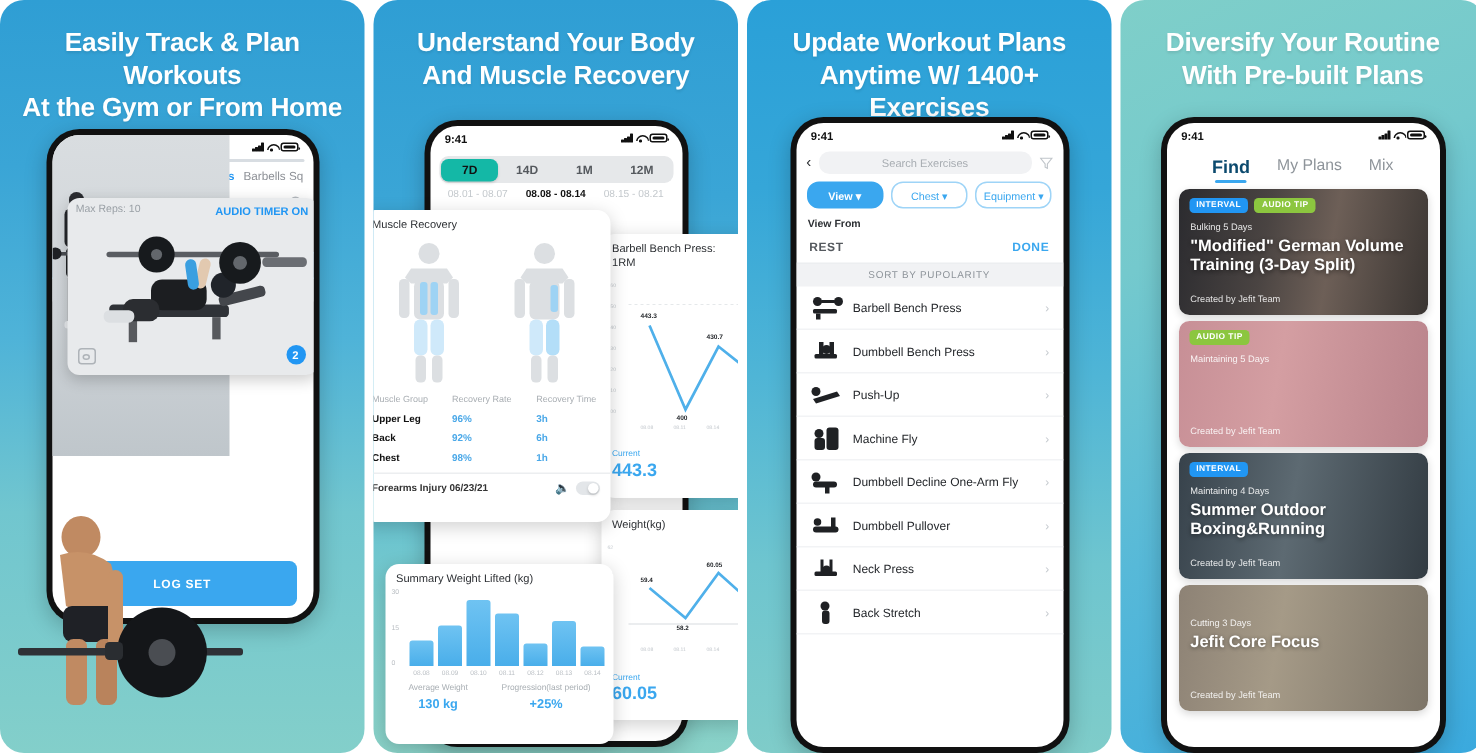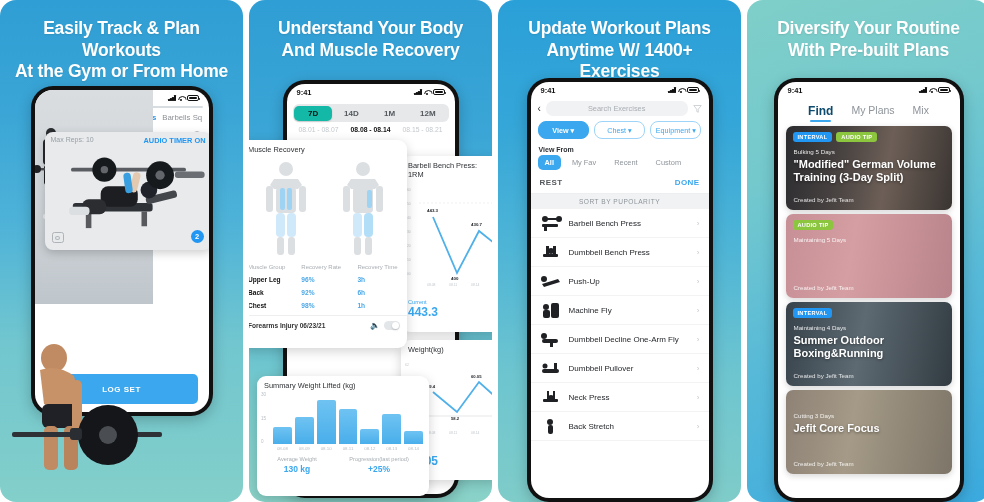--- a/index.html
+++ b/index.html
@@ -127,21 +127,21 @@
   .bodies { display:flex; justify-content: space-around; padding: 4px 6px 2px; height: 104px; }
   table.mr { width: 100%; border-collapse: collapse; font-size: 6.6px; margin-top: 2px; }
   table.mr th { color: #a9aeb3; font-weight: normal; text-align: left; padding: 2px 0 3px 7px; font-size: 6px; }
   table.mr td { padding: 3px 0 3px 7px; font-weight: bold; color: #111; }
   table.mr td.v { color: #4aa8e8; }
   .mr-foot { display: flex; align-items: center; justify-content: space-between; padding: 5px 7px 0; border-top: 1px solid #eceef0; margin-top: 3px; font-size: 6.6px; color: #333; font-weight: bold;}
   .tgl { width: 16px; height: 9px; border-radius: 9px; background: #e3e6e9; position: relative; }
   .tgl::after { content:""; position:absolute; right:1px; top:1px; width:7px; height:7px; border-radius:50%; background:#fff; box-shadow:0 1px 2px rgba(0,0,0,.2); }
   .spk { color: #4aa8e8; font-size: 8px; }
 
-  .sw-card { left: 8px; top: 376px; width: 172px; height: 120px; }
+  .sw-card { left: 8px; top: 376px; width: 152px; height: 120px; }
   .bars-wrap { display: flex; align-items: flex-end; gap: 3px; height: 52px; padding: 3px 6px 0 16px; position: relative; }
   .bar { flex: 1; background: linear-gradient(180deg,#6fc3f2 0%,#49aeea 100%); border-radius: 2px 2px 0 0; }
   .yax { position: absolute; left: 4px; top: 0; bottom: 0; width: 12px; font-size: 4.6px; color: #b9bec3; display: flex; flex-direction: column; justify-content: space-between; }
   .xax { display: flex; gap: 3px; padding: 2px 6px 0 16px; font-size: 4.4px; color: #b9bec3; }
   .xax span { flex: 1; text-align: center; }
   .sw-foot { display: flex; justify-content: space-around; padding: 5px 4px 0; text-align: center; }
   .sw-foot .lb { font-size: 5.6px; color: #a8aeb3; display: block; }
   .sw-foot .vl { font-size: 8.5px; color: #3aa7ef; font-weight: bold; display: block; margin-top: 2px; }
 
   .lc-card { left: 152px; top: 156px; width: 100px; height: 176px; }
@@ -553,26 +553,20 @@
           </svg>
         </div>
 
         <div class="chips">
           <span class="chip on"><span>View</span> ▾</span>
           <span class="chip"><span>Chest</span> ▾</span>
           <span class="chip"><span>Equipment</span> ▾</span>
         </div>
 
         <div class="vf-label">View From</div>
-        <div class="vf-row">
-          <span class="vf on">All</span>
-          <span class="vf">My Fav</span>
-          <span class="vf">Recent</span>
-          <span class="vf">Custom</span>
-        </div>
 
         <div class="cd-row">
           <span class="cd-clear">REST</span>
           <span class="cd-done">DONE</span>
         </div>
         <div class="sortbar">SORT BY PUPOLARITY</div>
 
         <div>
           <div class="ex">
             <svg class="ex-ic" viewBox="0 0 22 17">

